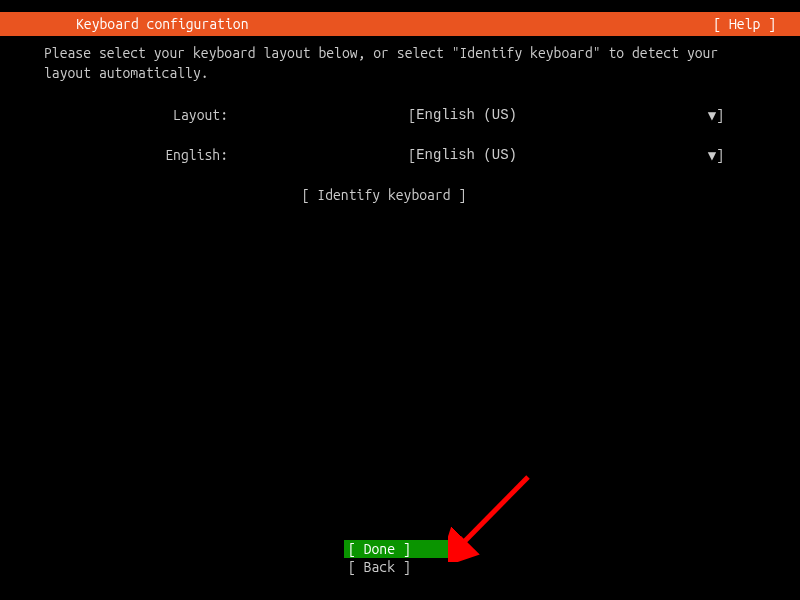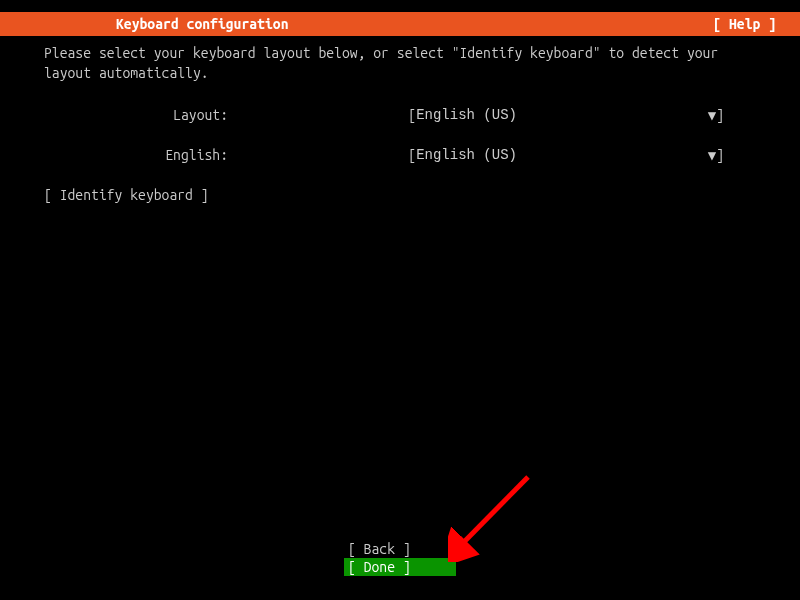--- a/index.html
+++ b/index.html
@@ -17,23 +17,22 @@
       overflow: hidden;
       position: relative;
     }
     .header {
       background: #E95420;
       color: #fff;
       height: 24px;
       display: flex;
       align-items: center;
       justify-content: space-between;
-      padding: 0 24px 0 116px;
+      padding: 0 24px 0 76px;
       margin-top: 12px;
-      font-weight: bold;
     }
     .content {
       padding: 8px 76px 0 44px;
     }
     .instruction {
       line-height: 1.4;
       margin-bottom: 24px;
     }
     .field-row {
       display: flex;
@@ -54,21 +53,21 @@
       display: inline-block;
       width: 280px;
       font-family: Liberation Mono, monospace;
     }
     .dropdown-arrow {
       display: inline-block;
       width: 20px;
       text-align: right;
     }
     .identify-row {
-      text-align: left;
+      text-align: center;
       margin-top: 24px;
     }
     .footer {
       position: absolute;
       bottom: 24px;
       left: 0;
       right: 0;
       text-align: center;
     }
     .btn {
@@ -127,24 +126,24 @@
     </div>
   </div>
 
   <div class="identify-row">
     <span>[ Identify keyboard ]</span>
   </div>
 </div>
 
 <div class="footer">
   <div class="footer-row">
-    <span class="btn btn-back">[ Back        ]</span>
+    <span class="btn btn-done">[ Done        ]</span>
   </div>
   <div class="footer-row">
-    <span class="btn btn-done">[ Done        ]</span>
+    <span class="btn btn-back">[ Back        ]</span>
   </div>
 </div>
 
 <svg class="arrow-annotation" width="90" height="90">
   <defs>
     <marker id="arrowhead" markerWidth="8" markerHeight="8" refX="1" refY="4" orient="auto">
       <polygon points="0 0, 8 4, 0 8" fill="#ff0000"></polygon>
     </marker>
   </defs>
   <line x1="80" y1="5" x2="14" y2="72" stroke="#ff0000" stroke-width="5" marker-end="url(#arrowhead)"></line>

